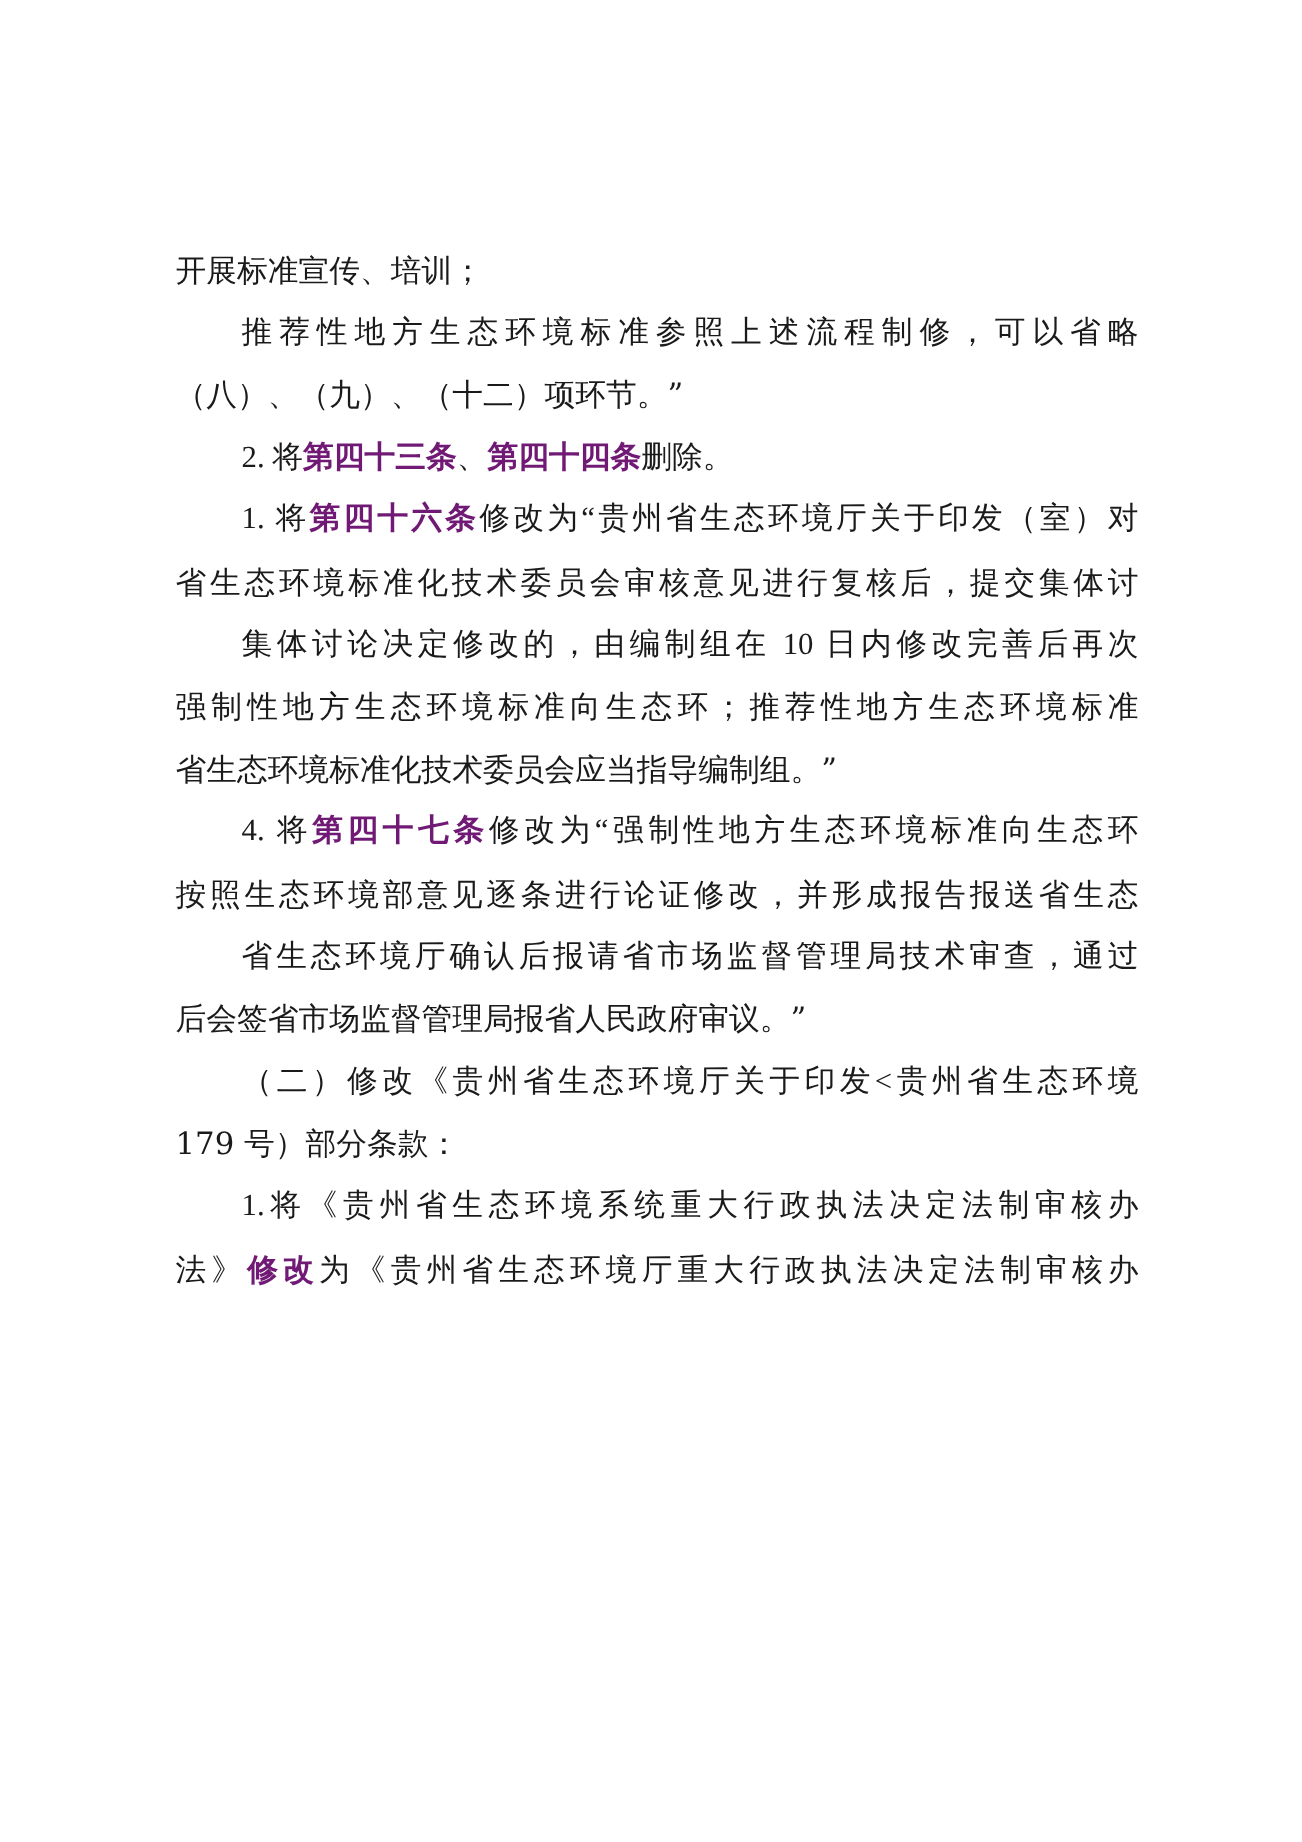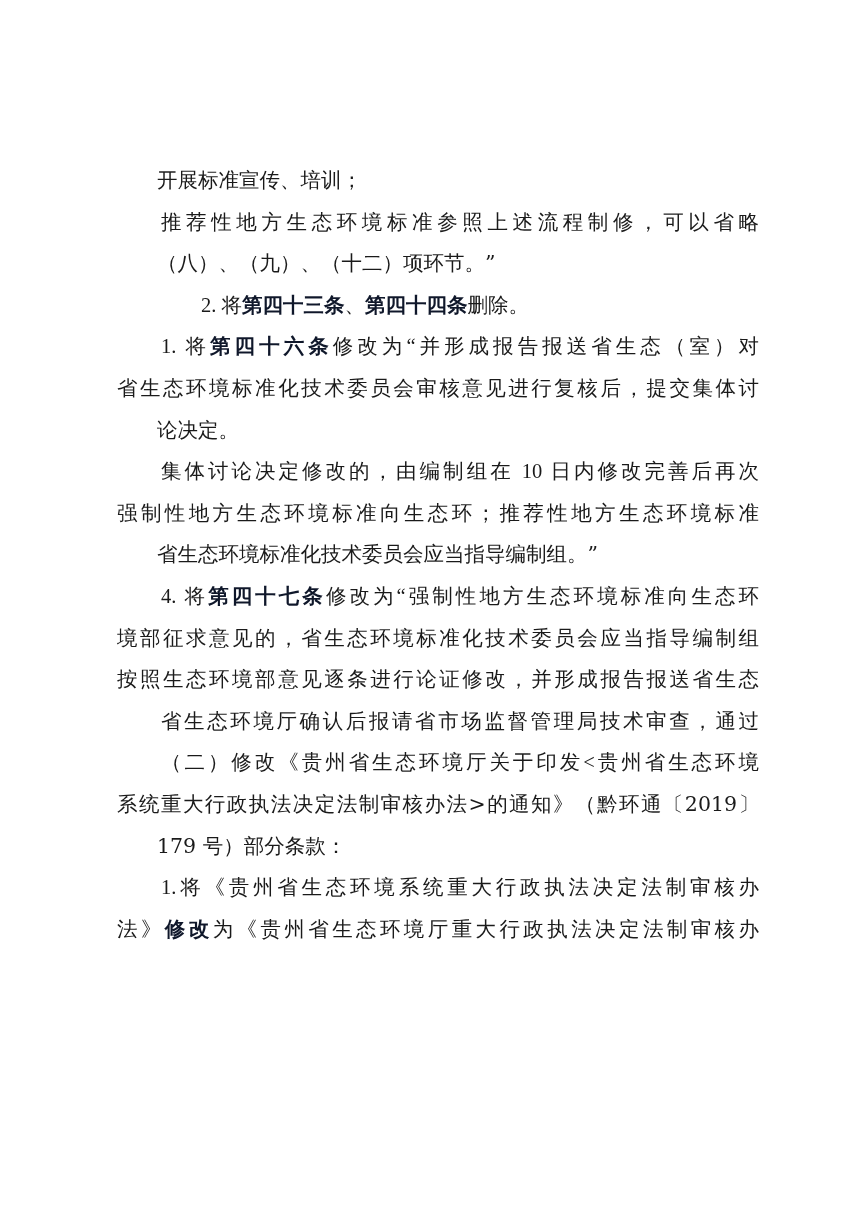--- a/index.html
+++ b/index.html
@@ -24,47 +24,44 @@
     .line {
       height: 41.6px;
       line-height: 41.6px;
       font-size: 20.5px;
       white-space: nowrap;
       text-align: justify;
       text-align-last: justify;
     }
     .line.last {
       text-align-last: left;
-      margin-left: 40px;
     }
     .indent {
       padding-left: 44px;
       font-family: Liberation Serif, serif;
     }
     b, .bold {
       font-weight: bold;
-      color: #0f172a;
+      color: #701a75;
     }
   </style>
 </head>
 <body>
 
 <div class="page" id="page">
     <div class="line last"><span>开展标准宣传、培训；</span></div>
     <div class="line indent"><span>推荐性地方生态环境标准参照上述流程制修，可以省略</span></div>
     <div class="line last"><span>（八）、（九）、（十二）项环节。”</span></div>
     <div class="line indent last"><span>2. 将</span><b>第四十三条</b><span>、</span><b>第四十四条</b><span>删除。</span></div>
-    <div class="line indent"><span>1. 将</span><b>第四十六条</b><span>修改为“并形成报告报送省生态（室）对</span></div>
+    <div class="line indent"><span>1. 将</span><b>第四十六条</b><span>修改为“贵州省生态环境厅关于印发（室）对</span></div>
     <div class="line"><span>省生态环境标准化技术委员会审核意见进行复核后，提交集体讨</span></div>
-    <div class="line last"><span>论决定。</span></div>
     <div class="line indent"><span>集体讨论决定修改的，由编制组在 10 日内修改完善后再次</span></div>
     <div class="line"><span>强制性地方生态环境标准向生态环；推荐性地方生态环境标准</span></div>
     <div class="line last"><span>省生态环境标准化技术委员会应当指导编制组。”</span></div>
     <div class="line indent"><span>4. 将</span><b>第四十七条</b><span>修改为“强制性地方生态环境标准向生态环</span></div>
-    <div class="line"><span>境部征求意见的，省生态环境标准化技术委员会应当指导编制组</span></div>
     <div class="line"><span>按照生态环境部意见逐条进行论证修改，并形成报告报送省生态</span></div>
     <div class="line indent"><span>省生态环境厅确认后报请省市场监督管理局技术审查，通过</span></div>
+    <div class="line last"><span>后会签省市场监督管理局报省人民政府审议。”</span></div>
     <div class="line indent"><span>（二）修改《贵州省生态环境厅关于印发&lt;贵州省生态环境</span></div>
-    <div class="line"><span>系统重大行政执法决定法制审核办法&gt;的通知》（黔环通〔2019〕</span></div>
     <div class="line last"><span>179 号）部分条款：</span></div>
     <div class="line indent"><span>1.将《贵州省生态环境系统重大行政执法决定法制审核办</span></div>
     <div class="line"><span>法》</span><b>修改</b><span>为《贵州省生态环境厅重大行政执法决定法制审核办</span></div>
   </div>
 
 </body></html>

